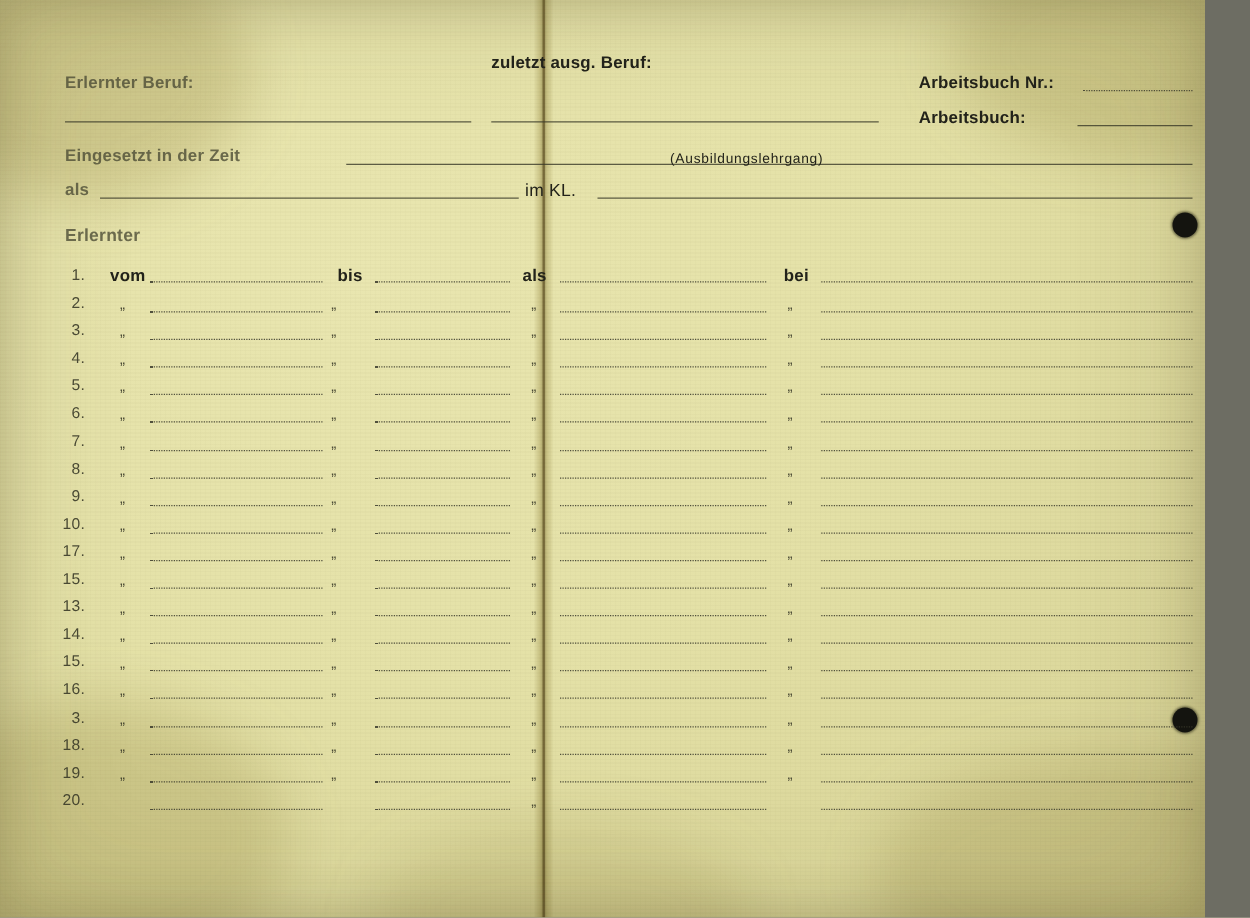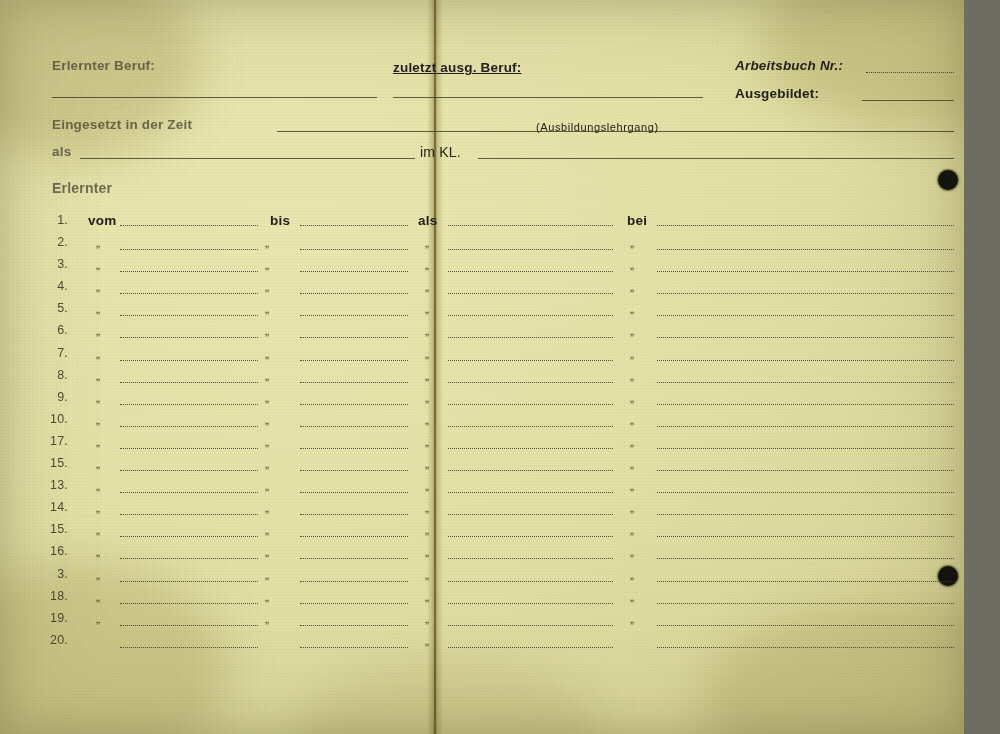--- a/index.html
+++ b/index.html
@@ -155,27 +155,27 @@
   <div class="edge-shade"></div>
 
   <div class="punch" style="left:938px; top:170px;"></div>
   <div class="punch" style="left:938px; top:566px;"></div>
 
   <div class="form">
 
     <div class="lbl faded" style="left:52px; top:58px;">Erlernter Beruf:</div>
     <div class="rule" style="left:52px; top:97px; width:325px;"></div>
 
-    <div class="lbl" style="left:393px; top:60px;text-decoration:underline;">zuletzt ausg. Beruf:</div>
+    <div class="lbl" style="left:393px; top:42px;">zuletzt ausg. Beruf:</div>
     <div class="rule" style="left:393px; top:97px; width:310px;"></div>
 
-    <div class="lbl" style="left:735px; top:58px;font-style:italic;">Arbeitsbuch Nr.:</div>
+    <div class="lbl" style="left:735px; top:58px;">Arbeitsbuch Nr.:</div>
     <div class="dots" style="left:866px; top:72px; width:88px;"></div>
 
-    <div class="lbl" style="left:735px; top:86px;">Ausgebildet:</div>
+    <div class="lbl" style="left:735px; top:86px;">Arbeitsbuch:</div>
     <div class="rule" style="left:862px; top:100px; width:92px;"></div>
 
     <div class="lbl faded" style="left:52px; top:117px;">Eingesetzt in der Zeit</div>
     <div class="rule" style="left:277px; top:131px; width:677px;"></div>
 
     <div class="lbl small" style="left:536px; top:121px;">(Ausbildungslehrgang)</div>
 
     <div class="lbl faded" style="left:52px; top:144px;">als</div>
     <div class="rule" style="left:80px; top:158px; width:335px;"></div>
 

